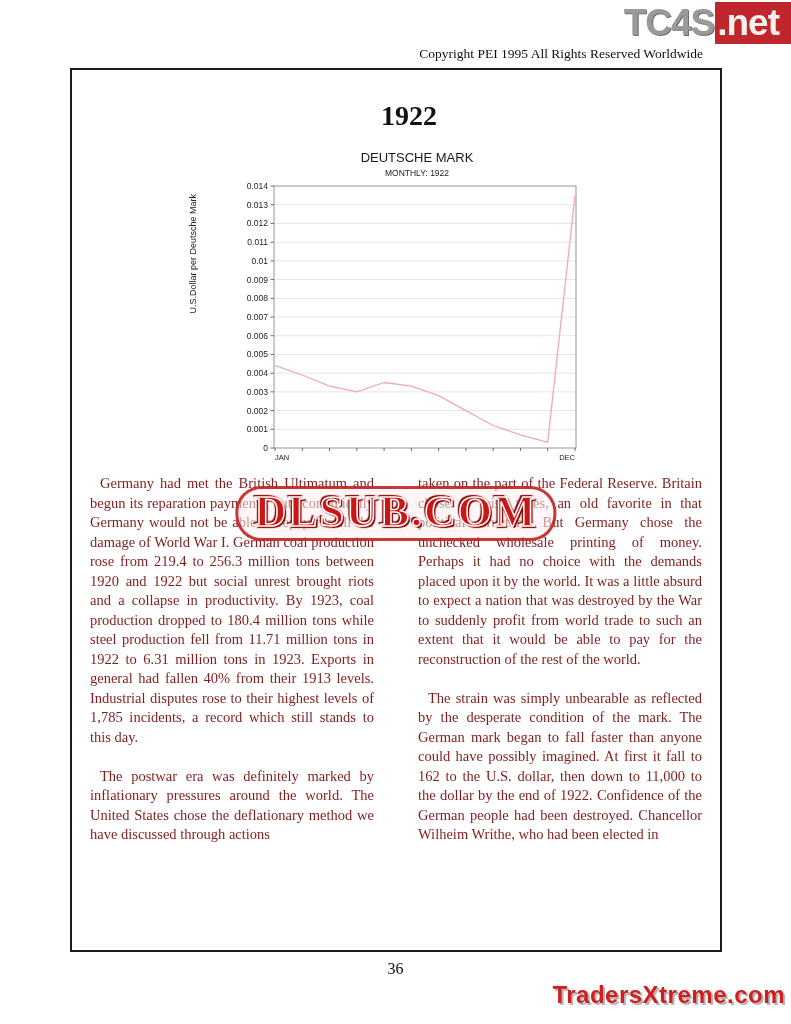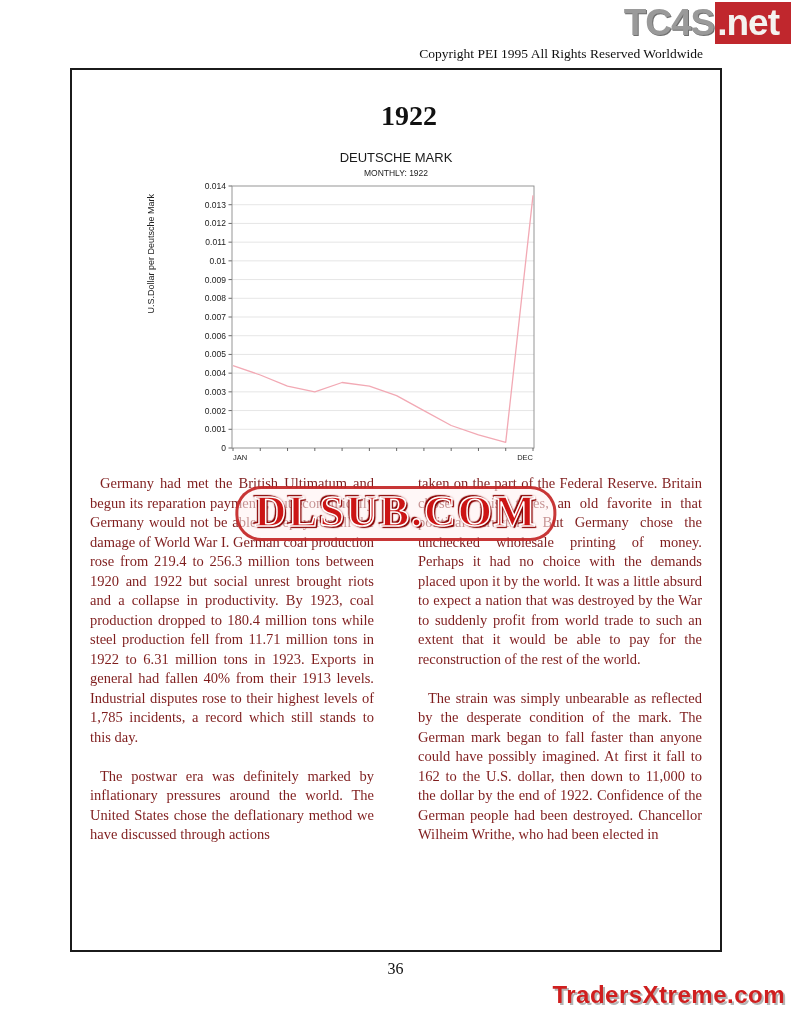--- a/index.html
+++ b/index.html
@@ -22,21 +22,21 @@
     position:absolute;left:70px;top:68px;width:648px;height:880px;
     border:2px solid #1b1b1b;background:#fff;
   }
   .chapter-title{
     margin-top:36px;text-align:center;font-size:30px;font-weight:bold;letter-spacing:1px;
   }
   .year-title{
     margin-top:30px;text-align:center;font-size:28px;font-weight:bold;padding-left:26px;
   }
   
-  .chart-wrap{margin-top:18px;}
+  .chart-wrap{margin-top:18px;margin-left:42px;}
   .chart-title{
     text-align:center;font-family:"Liberation Sans", sans-serif;font-size:13px;color:#1a1a1a;
   }
   .chart-subtitle{
     text-align:center;font-family:"Liberation Sans", sans-serif;font-size:8.5px;color:#222;margin-top:3px;
   }
   .chart-body{display:flex;padding-left:74px;margin-top:2px;}
   .chart-ylabel{
     writing-mode:vertical-rl;transform:rotate(180deg);
     font-family:"Liberation Sans", sans-serif;font-size:9px;color:#222;

